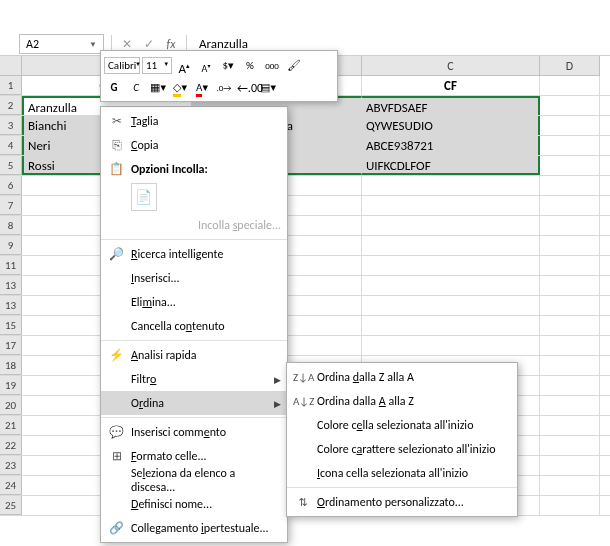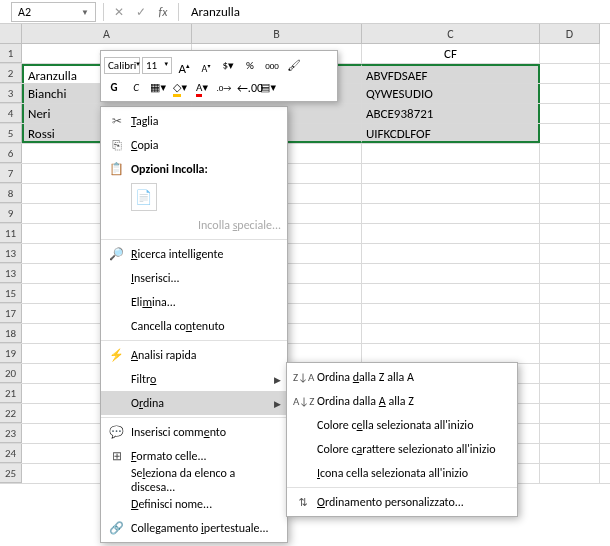--- a/index.html
+++ b/index.html
@@ -1,33 +1,33 @@
 <!DOCTYPE html>
 <html><head>
 <meta charset="utf-8">
 <style>
 * { box-sizing: border-box; margin: 0; padding: 0; font-family: Calibri, Arial, sans-serif; }
 body { background: #fff; width: 610px; height: 546px; overflow: hidden; position: relative; font-size: 12px; }
 
-.formula-bar { display: flex; align-items: center; height: 24px; border-bottom: 1px solid #d0d0d0; background: #fff; padding: 2px 8px; }
+.formula-bar { display: flex; align-items: center; height: 24px; border-bottom: 1px solid #d0d0d0; background: #fff; padding: 2px 16px; margin-top: 32px; }
 .name-box { width: 85px; border: 1px solid #c0c0c0; padding: 2px 6px; margin: 0 3px; font-size: 12px; display: flex; align-items: center; justify-content: space-between; }
 .name-box .dd { font-size: 8px; color: #666; }
 .fb-btn { width: 22px; text-align: center; color: #999; font-size: 12px; cursor: pointer; }
 .fb-fx { font-style: italic; color: #666; font-size: 12px; width: 22px; text-align: center; }
 .fb-val { padding-left: 8px; font-size: 13px; }
 
 .sheet { position: relative; }
 .row { display: flex; height: 20px; border-bottom: 1px solid #d9d9d9; }
 .rowhead { width: 22px; background: #e6e6e6; border-right: 1px solid #c0c0c0; border-bottom: 1px solid #c0c0c0; text-align: center; font-size: 11px; color: #444; line-height: 20px; }
 .colhead-row { display: flex; height: 20px; }
 .corner { width: 22px; background: #e6e6e6; border-right: 1px solid #c0c0c0; border-bottom: 1px solid #c0c0c0; }
 .colhead { background: #e6e6e6; border-right: 1px solid #c0c0c0; border-bottom: 1px solid #c0c0c0; text-align: center; font-size: 12px; color: #444; line-height: 20px; }
 .col-a { width: 170px; } .col-b { width: 170px; } .col-c { width: 178px; } .col-d { width: 60px; }
 .cell { border-right: 1px solid #d9d9d9; padding: 0 4px; font-size: 13px; line-height: 20px; overflow: hidden; white-space: nowrap; }
-.th { font-weight: normal; text-align: center; background: #fff; }
+.th { font-weight: bold; text-align: center; background: #fff; }
 .sel { background: #d8d8d8; }
 .selborder-top { border-top: 2px solid #1a7f37; }
 .selborder-left { border-left: 2px solid #1a7f37; }
 .selborder-right { border-right: 2px solid #1a7f37; }
 .selborder-bottom { border-bottom: 2px solid #1a7f37; }
 .active { background: #fff !important; }
 
 .mini-toolbar { position: absolute; top: 50px; left: 100px; background: #fff; border: 1px solid #b0b0b0; box-shadow: 2px 2px 6px rgba(0,0,0,0.25); padding: 3px; width: 238px; z-index: 50; }
 .mt-row { display: flex; align-items: center; gap: 2px; height: 22px; }
 .mt-font { width: 36px; border: 1px solid #c0c0c0; font-size: 11px; padding: 1px 3px; display: flex; justify-content: space-between; }

